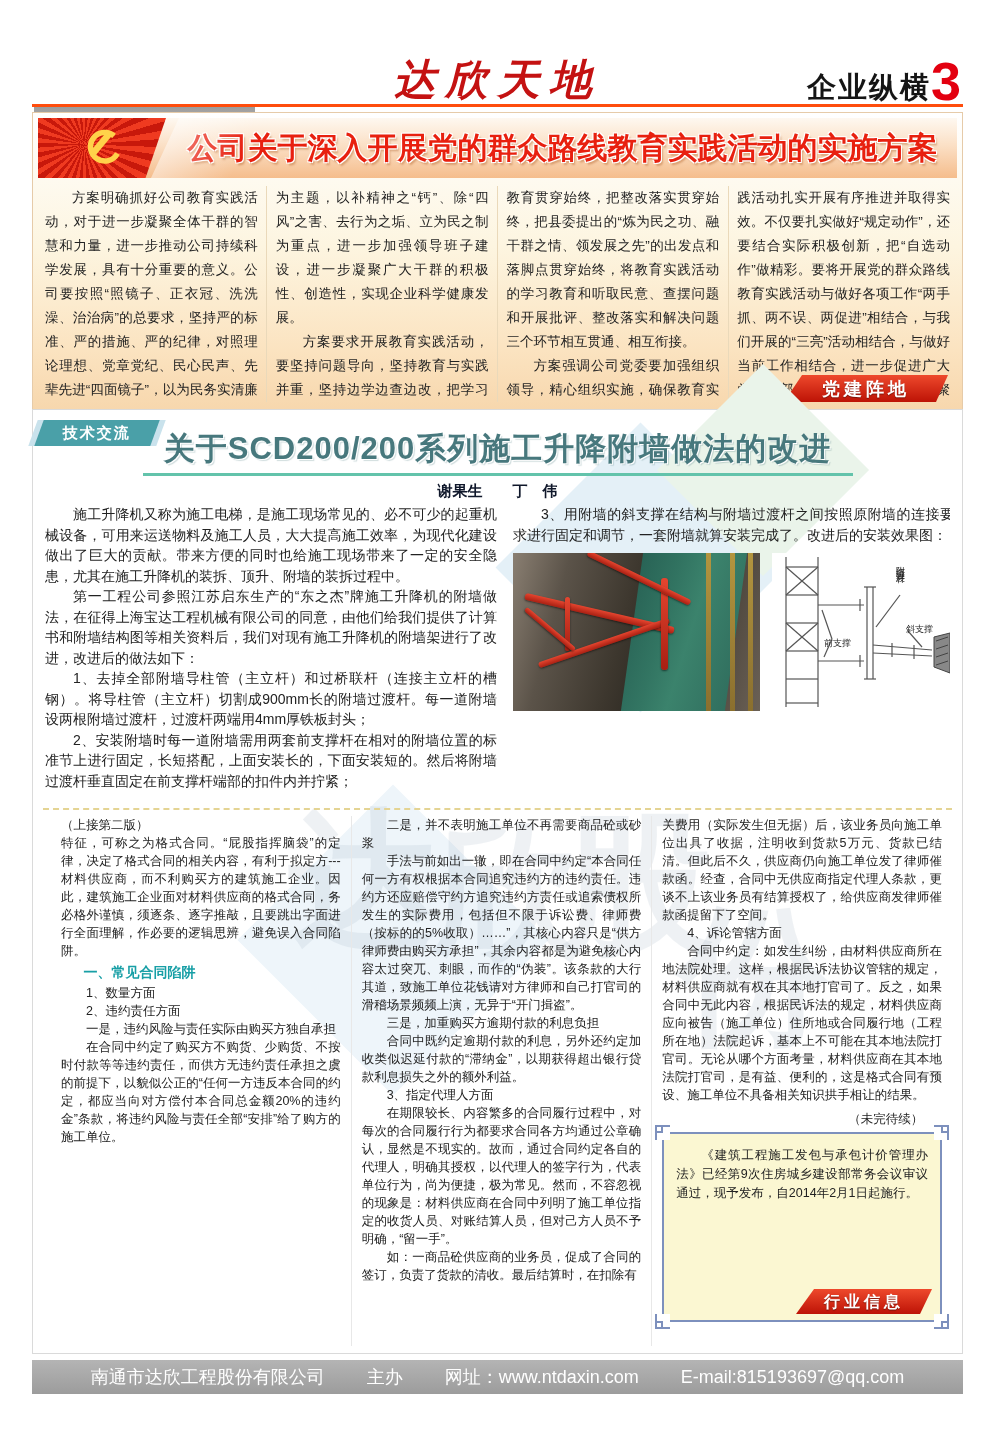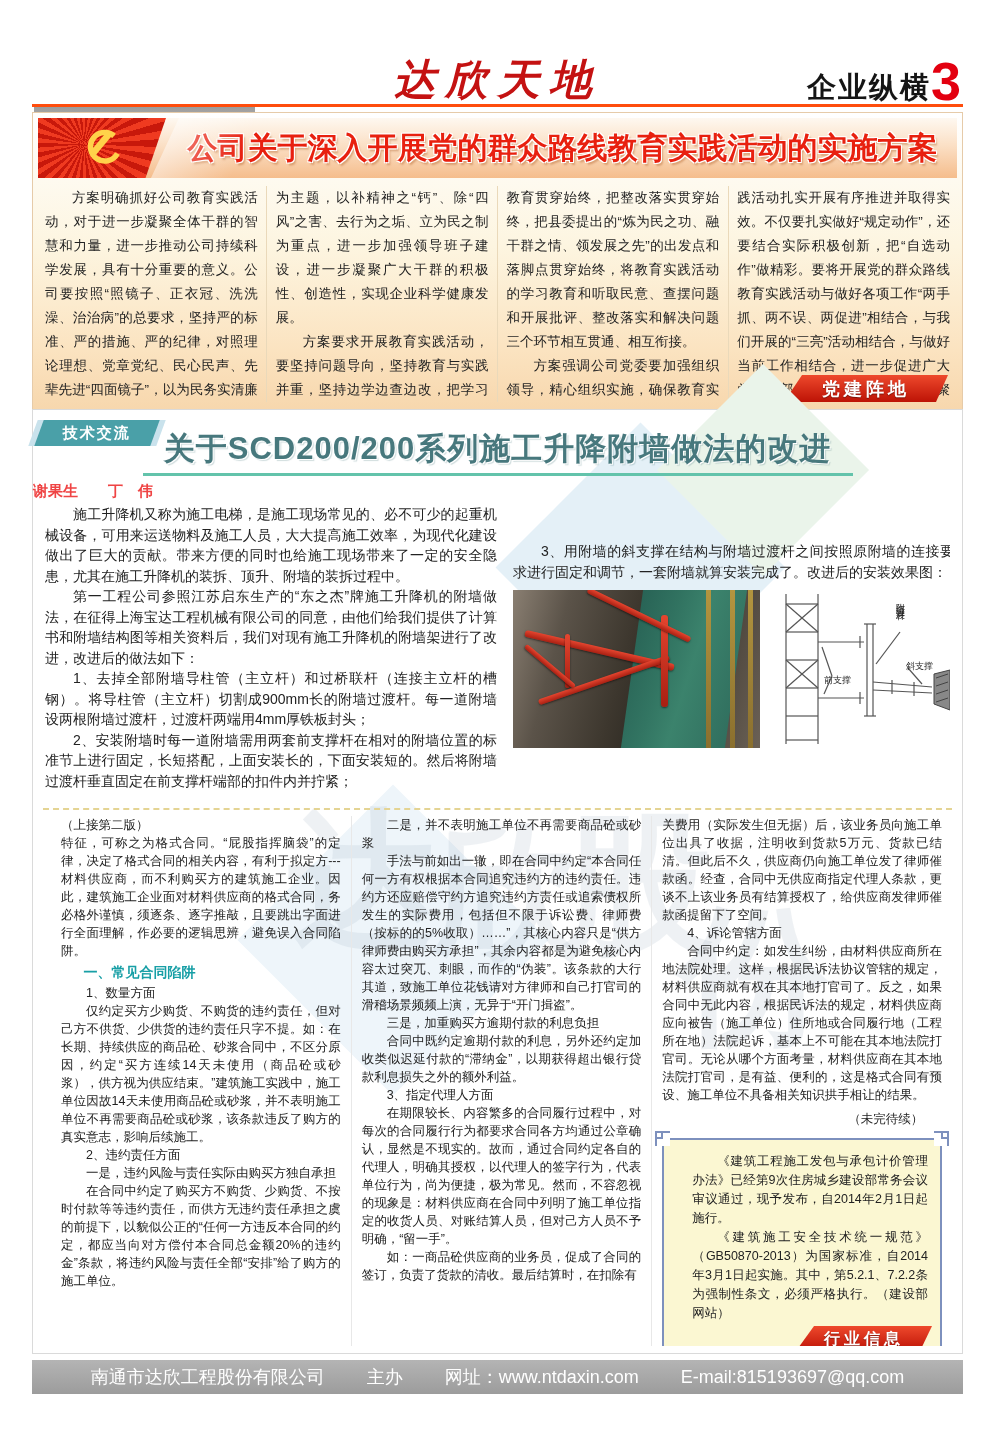--- a/index.html
+++ b/index.html
@@ -44,48 +44,48 @@
   .wm{position:absolute;z-index:0;pointer-events:none;}
   .wm-d{transform:rotate(45deg);}
   .wm-char{font-size:150px;font-weight:bold;color:#7e95aa;opacity:.12;line-height:1;}
   .tag-tech{position:absolute;left:6px;top:10px;width:116px;height:26px;z-index:2;
             transform:skewX(-20deg);background:#4aa0a8;display:flex;align-items:center;justify-content:center;
             box-shadow:-6px 0 0 #c9e2ec,6px 0 0 #c9e2ec;}
   .tag-tech span{transform:skewX(20deg);color:#fff;font-size:15px;font-weight:bold;letter-spacing:2px;}
   .a2title{position:absolute;top:18px;left:0;right:0;text-align:center;font-size:31px;font-weight:bold;
            color:#47787d;letter-spacing:1px;text-shadow:1px 1px 0 #fff,2px 2px 1px rgba(71,120,125,.25);z-index:1;}
   .a2underline{position:absolute;top:63px;left:110px;width:710px;height:3px;background:#63c3ab;z-index:1;}
-  .a2authors{position:absolute;top:72px;left:0;right:0;text-align:left;font-size:15px;font-weight:bold;color:#ef4444;z-index:1;}
+  .a2authors{position:absolute;top:72px;left:0;right:0;text-align:center;font-size:15px;font-weight:bold;color:#0f172a;z-index:1;}
   .a2body{position:absolute;top:94px;left:12px;right:12px;height:300px;display:flex;gap:16px;
           font-size:14px;line-height:20.5px;text-align:justify;z-index:1;overflow:hidden;}
   .a2body p{margin:0;text-indent:2em;}
   .a2left{width:452px;flex:none;}
-  .a2right{flex:1;margin-top:37px;}
+  .a2right{flex:1;}
   .images{display:flex;gap:12px;margin:8px 0 6px 0;}
   .photo{width:247px;height:158px;position:relative;overflow:hidden;flex:none;
          background:linear-gradient(105deg,#8a7f72 0%,#5b5349 20%,#3d372e 45%,#2e2a23 58%,#4b443b 78%,#6b6156 100%);}
   .tarp{position:absolute;right:10%;top:0;width:42%;height:100%;transform:skewX(-8deg);
         background:linear-gradient(100deg,#26685a 0%,#3b8b73 55%,#2c7261 100%);opacity:.9;}
   .pole{position:absolute;top:0;width:5px;height:100%;background:linear-gradient(#b3953f,#8a6f2e);}
   .rb{position:absolute;background:linear-gradient(#e5452f,#a81f12);border-radius:3px;box-shadow:0 1px 2px rgba(0,0,0,.5);}
   .diagram{width:182px;height:158px;background:#fff;position:relative;flex:none;}
   .dlabel{position:absolute;font-size:9px;color:#222;}
   .dlabel.vert{writing-mode:vertical-rl;letter-spacing:2px;}
   .dashsep{position:absolute;top:398px;left:10px;right:10px;border-top:2px dashed #e4d494;z-index:1;}
   
   .a3cols{position:absolute;top:406px;left:18px;right:10px;height:530px;display:flex;z-index:1;}
   .a3col{flex:1;padding:0 10px;font-size:12.5px;line-height:18px;text-align:justify;overflow:hidden;}
   .a3col + .a3col{border-left:1px solid #e8e8e8;}
   .a3col p{margin:0;text-indent:2em;}
   .a3col p.noindent{text-indent:0;}
   .a3col p.heading{color:#189fa6;font-weight:bold;font-size:14px;text-indent:1.6em;margin:3px 0;}
   .a3col p.rightalign{text-align:right;text-indent:0;padding-right:1.5em;margin-top:6px;}
   
-  .ibox{position:relative;margin-top:10px;border:2px solid #7d90bd;background:#fbf7d2;
-        padding:12px 12px 34px 28px;min-height:140px;}
+  .ibox{position:relative;margin-top:4px;border:2px solid #7d90bd;background:#fbf7d2;
+        padding:12px 12px 34px 12px;min-height:140px;}
   .ibox p{margin:0;text-indent:2em;font-size:12.5px;line-height:19px;}
   .corner{position:absolute;width:13px;height:13px;border:2px solid #7d90bd;background:#fff;}
   .corner::after{content:'';position:absolute;width:4px;height:4px;border:2px solid #7d90bd;}
   .c-tl{top:-9px;left:-9px;border-right:none;border-bottom:none;}.c-tl::after{left:-2px;top:-2px;}
   .c-tr{top:-9px;right:-9px;border-left:none;border-bottom:none;}.c-tr::after{right:-2px;top:-2px;}
   .c-bl{bottom:-9px;left:-9px;border-right:none;border-top:none;}.c-bl::after{left:-2px;bottom:-2px;}
   .c-br{bottom:-9px;right:-9px;border-left:none;border-top:none;}.c-br::after{right:-2px;bottom:-2px;}
   .ribbon-industry{right:8px;bottom:6px;width:136px;height:25px;font-size:16px;}
   
   .footer{position:absolute;left:32px;top:1360px;width:931px;height:34px;
@@ -219,21 +219,20 @@
 
     <div class="dashsep"></div>
 
     <div class="a3cols">
       <div class="a3col">
 
       <p class="noindent">（上接第二版）</p>
           <p class="noindent">特征，可称之为格式合同。“屁股指挥脑袋”的定律，决定了格式合同的相关内容，有利于拟定方---材料供应商，而不利购买方的建筑施工企业。因此，建筑施工企业面对材料供应商的格式合同，务必格外谨慎，须逐条、逐字推敲，且要跳出字面进行全面理解，作必要的逻辑思辨，避免误入合同陷阱。</p>
           <p class="heading">一、常见合同陷阱</p>
           <p>1、数量方面</p>
-          <p>仅约定买方少购货、不购货的违约责任，但对己方不供货、少供货的违约责任只字不提。如：在长期、持续供应的商品砼、砂浆合同中，不区分原因，约定“买方连续14天未使用（商品砼或砂浆），供方视为供应结束。”建筑施工实践中，施工单位因故14天未使用商品砼或砂浆，并不表明施工单位不再需要商品砼或砂浆，该条款违反了购方的真实意志，影响后续施工。</p>
           <p>2、违约责任方面</p>
           <p>一是，违约风险与责任实际由购买方独自承担</p>
           <p>在合同中约定了购买方不购货、少购货、不按时付款等等违约责任，而供方无违约责任承担之虞的前提下，以貌似公正的“任何一方违反本合同的约定，都应当向对方偿付本合同总金额20%的违约金”条款，将违约风险与责任全部“安排”给了购方的施工单位。</p>
         </div>
       <div class="a3col">
 
       <p>二是，并不表明施工单位不再需要商品砼或砂浆</p>
           <p>手法与前如出一辙，即在合同中约定“本合同任何一方有权根据本合同追究违约方的违约责任。违约方还应赔偿守约方追究违约方责任或追索债权所发生的实际费用，包括但不限于诉讼费、律师费（按标的的5%收取）……”，其核心内容只是“供方律师费由购买方承担”，其余内容都是为避免核心内容太过突兀、刺眼，而作的“伪装”。该条款的大行其道，致施工单位花钱请对方律师和自己打官司的滑稽场景频频上演，无异于“开门揖盗”。</p>
           <p>三是，加重购买方逾期付款的利息负担</p>
           <p>合同中既约定逾期付款的利息，另外还约定加收类似迟延付款的“滞纳金”，以期获得超出银行贷款利息损失之外的额外利益。</p>
@@ -249,21 +248,20 @@
             <p>合同中约定：如发生纠纷，由材料供应商所在地法院处理。这样，根据民诉法协议管辖的规定，材料供应商就有权在其本地打官司了。反之，如果合同中无此内容，根据民诉法的规定，材料供应商应向被告（施工单位）住所地或合同履行地（工程所在地）法院起诉，基本上不可能在其本地法院打官司。无论从哪个方面考量，材料供应商在其本地法院打官司，是有益、便利的，这是格式合同有预设、施工单位不具备相关知识拱手相让的结果。</p>
             <p class="rightalign">（未完待续）</p>
           </div>
 
         <div class="ibox">
           <div class="corner c-tl"></div>
           <div class="corner c-tr"></div>
           <div class="corner c-bl"></div>
           <div class="corner c-br"></div>
           <p>《建筑工程施工发包与承包计价管理办法》已经第9次住房城乡建设部常务会议审议通过，现予发布，自2014年2月1日起施行。</p>
-          <p>《建筑施工安全技术统一规范》（GB50870-2013）为国家标准，自2014年3月1日起实施。其中，第5.2.1、7.2.2条为强制性条文，必须严格执行。（建设部网站）</p>
           <div class="ribbon ribbon-industry">行业信息</div>
         </div>
       </div>
     </div>
   </div>
 
   <div class="footer">
     <span>南通市达欣工程股份有限公司</span>
     <span>主办</span>
     <a href="#">网址：www.ntdaxin.com</a>

